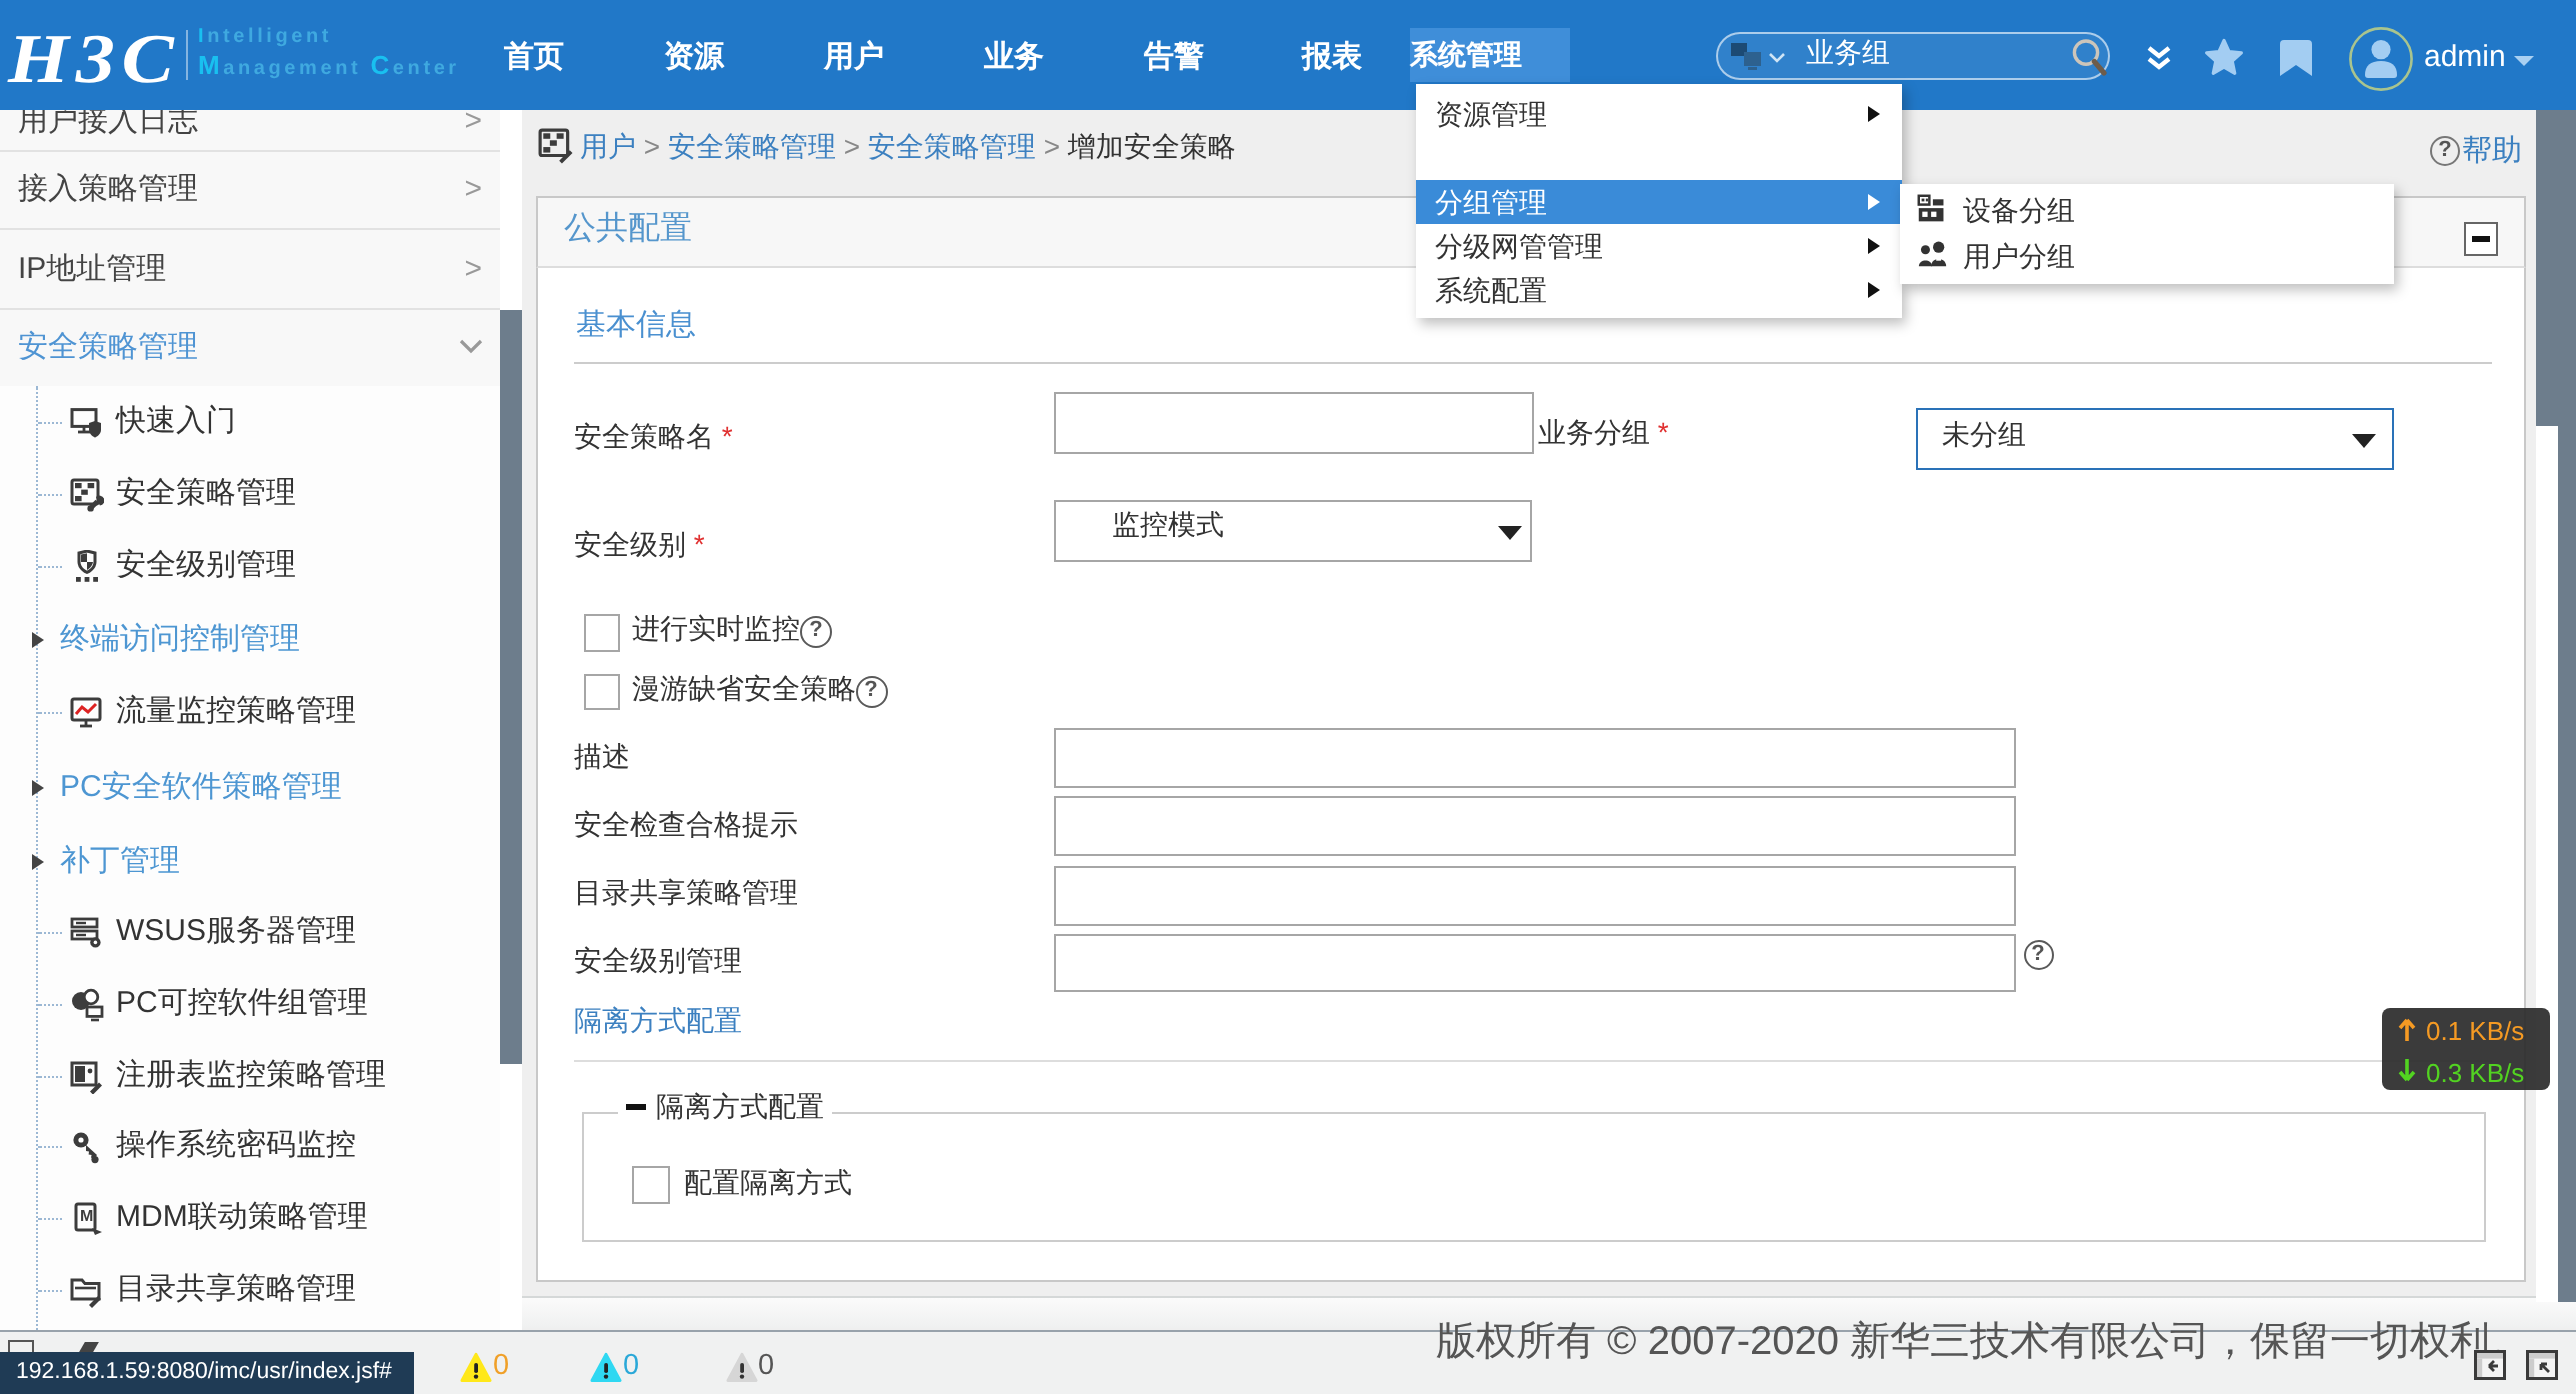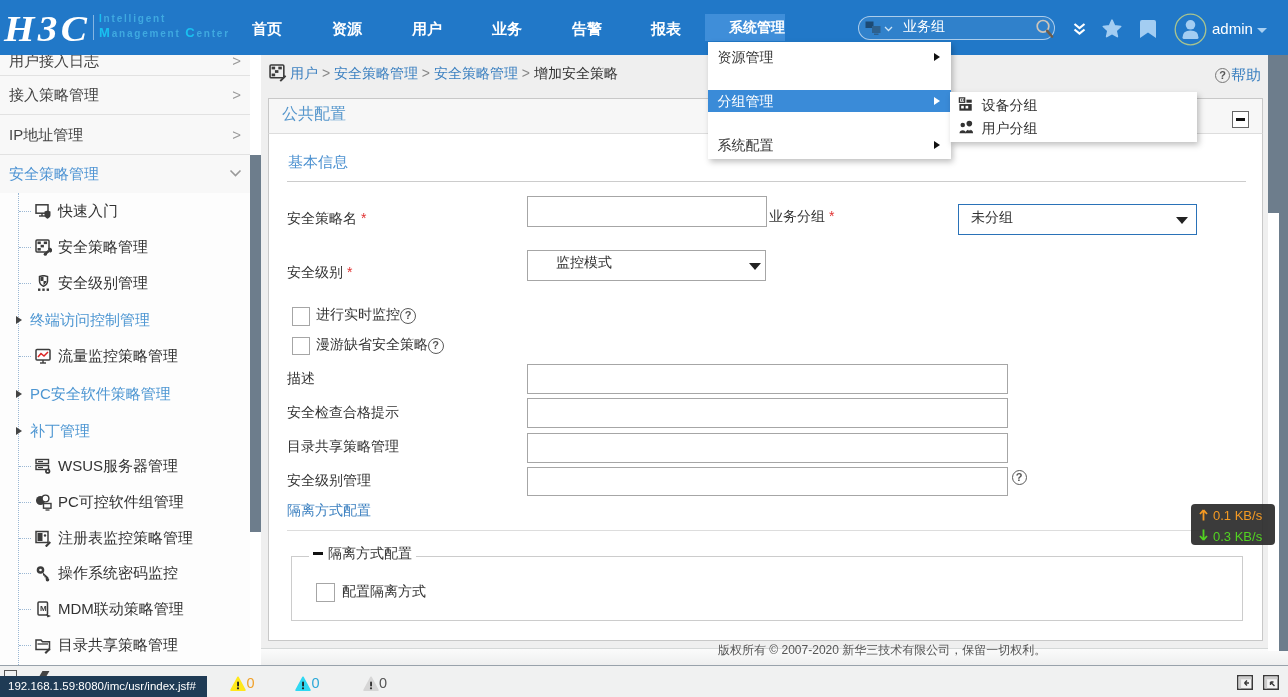--- a/index.html
+++ b/index.html
@@ -1,20 +1,20 @@
 <!DOCTYPE html>
 <html><head><meta charset="utf-8">
 <style>
 *{margin:0;padding:0;box-sizing:border-box}
 html,body{width:1288px;height:697px;overflow:hidden}
 body{font-family:"Liberation Sans",sans-serif;position:relative;background:#efefef}
 .ab{position:absolute}
 .nav{left:0;top:0;width:1288px;height:55px;background:#2178c8}
 .navitem{top:0;height:55px;line-height:58px;color:#fff;font-size:15px;font-weight:bold;text-align:center;width:60px}
-.seltab{left:705px;top:14px;width:80px;height:27px;background:#3f8ed9;color:#fff;font-size:14px;font-weight:bold;text-align:right;line-height:27px}
+.seltab{left:705px;top:14px;width:80px;height:27px;background:#3f8ed9;color:#fff;font-size:14px;font-weight:bold;text-align:left;line-height:27px}
 .sidebar{left:0;top:55px;width:250px;height:453px;background:#f8f8f8}
 .toprow{left:0;width:250px;height:39px;font-size:15px;color:#444}
 .toprow span{position:absolute;left:9px;top:0;line-height:39px}
 .sep{left:0;width:250px;height:1px;background:#e2e2e2}
 .chev{position:absolute;right:9px;top:0;height:39px;line-height:39px;color:#999;font-size:15px}
 .subarea{left:0;top:138px;width:250px;height:471.5px;background:#fdfdfd}
 .leaf{position:absolute;left:58px;font-size:15px;color:#333;line-height:18px}
 .branch{position:absolute;left:30px;font-size:15px;color:#4d96d2;line-height:18px}
 .stub{position:absolute;left:19px;width:12px;height:1px;border-top:1px dotted #9cb8d4}
 .btri{position:absolute;left:16px;width:0;height:0;border-left:6px solid #444;border-top:4px solid transparent;border-bottom:4px solid transparent}
@@ -250,21 +250,21 @@
     <rect x="7.1" y="5.5" width="1.9" height="5" rx="0.9" fill="#222"></rect>
     <circle cx="8" cy="12.3" r="1.1" fill="#222"></circle>
   </svg>
 <div class="ab" style="left:311.5px;top:674.5px;font-size:14.5px;color:#2aa8d8">0</div>
 <svg class="ab" style="left:362.5px;top:675.5px" width="16" height="16" viewBox="0 0 16 16">
     <path d="M8 1.2 L15 14.2 H1 Z" fill="#d6d6d6" stroke="#d6d6d6" stroke-width="1.5" stroke-linejoin="round"></path>
     <rect x="7.1" y="5.5" width="1.9" height="5" rx="0.9" fill="#333"></rect>
     <circle cx="8" cy="12.3" r="1.1" fill="#333"></circle>
   </svg>
 <div class="ab" style="left:379px;top:674.5px;font-size:14.5px;color:#555">0</div>
-<div class="ab" style="left:718px;top:642px;font-size:12px;color:#555;white-space:nowrap">版权所有 © 2007-2020 新华三技术有限公司，保留一切权利。</div>
+<div class="ab" style="left:718px;top:657px;font-size:20px;color:#555;white-space:nowrap">版权所有 © 2007-2020 新华三技术有限公司，保留一切权利。</div>
 <svg class="ab" style="left:1236.5px;top:674.5px" width="16" height="15" viewBox="0 0 16 15">
     <rect x="0.75" y="0.75" width="14.5" height="13.5" fill="#f4f4f4" stroke="#3a3a3a" stroke-width="1.5"></rect>
     <rect x="1.5" y="1.5" width="13" height="2.8" fill="#ccc"></rect>
     <rect x="1.5" y="4.3" width="2.6" height="9.2" fill="#ccc"></rect>
     <path d="M12 8 H7.5 M7.5 8 L10 5.5 M7.5 8 L10 10.5" stroke="#3a3a3a" stroke-width="1.4" fill="none"></path>
   </svg>
 <svg class="ab" style="left:1262.5px;top:674.5px" width="16" height="15" viewBox="0 0 16 15">
     <rect x="0.75" y="0.75" width="14.5" height="13.5" fill="#f4f4f4" stroke="#3a3a3a" stroke-width="1.5"></rect>
     <rect x="1.5" y="1.5" width="13" height="2.8" fill="#ccc"></rect>
     <rect x="1.5" y="4.3" width="2.6" height="9.2" fill="#ccc"></rect>
@@ -319,20 +319,21 @@
     <circle cx="16.5" cy="16.5" r="15.3" fill="none" stroke="#a9c48e" stroke-width="1.3"></circle>
     <circle cx="16.5" cy="11.8" r="4.8" fill="#a3cdf2"></circle>
     <path d="M8.5 24.5 Q8.5 17.5 16.5 17.5 Q24.5 17.5 24.5 24.5 Q24.5 26 23 26 H10 Q8.5 26 8.5 24.5 Z" fill="#a3cdf2"></path>
   </svg>
 <div class="ab" style="left:1212px;top:20px;z-index:20;color:#fff;font-size:15px">admin</div>
 <div class="ab" style="left:1256.5px;top:27.5px;z-index:20;width:0;height:0;border-top:5.5px solid #a9d0f2;border-left:5px solid transparent;border-right:5px solid transparent"></div>
 
 <div class="ab menu">
 <div class="mrow" style="top:4px"><span>资源管理</span><i class="mtri"></i></div>
 <div class="mrow" style="top:48px;background:#3a8bd8;color:#fff"><span>分组管理</span><i class="mtri" style="border-left-color:#fff"></i></div>
+<div class="mrow" style="top:70px"><span>分级网管管理</span><i class="mtri"></i></div>
 <div class="mrow" style="top:92px"><span>系统配置</span><i class="mtri"></i></div>
 </div>
 <div class="ab smenu">
 <div class="mrow" style="top:2px;width:212px"><span style="margin-left:32px">设备分组</span></div>
 <div class="mrow" style="top:25px;width:247px"><span style="margin-left:32px">用户分组</span></div>
 <svg style="position:absolute;left:8px;top:5px" width="16" height="15" viewBox="0 0 17 17" id="devgrp">
       <rect x="1" y="1" width="6" height="5" fill="none" stroke="#333" stroke-width="1.4"></rect>
       <rect x="2.6" y="2.6" width="1.6" height="1.6" fill="#333"></rect>
       <rect x="5" y="2.6" width="1.2" height="1.6" fill="#333"></rect>
       <rect x="1" y="8" width="14" height="7.5" fill="#333"></rect>

